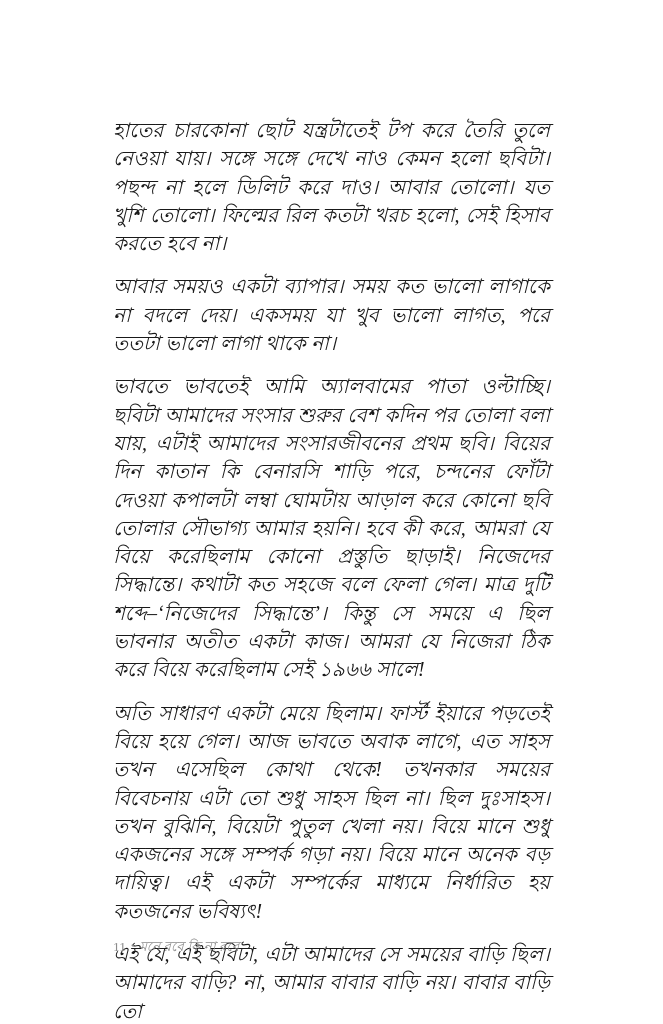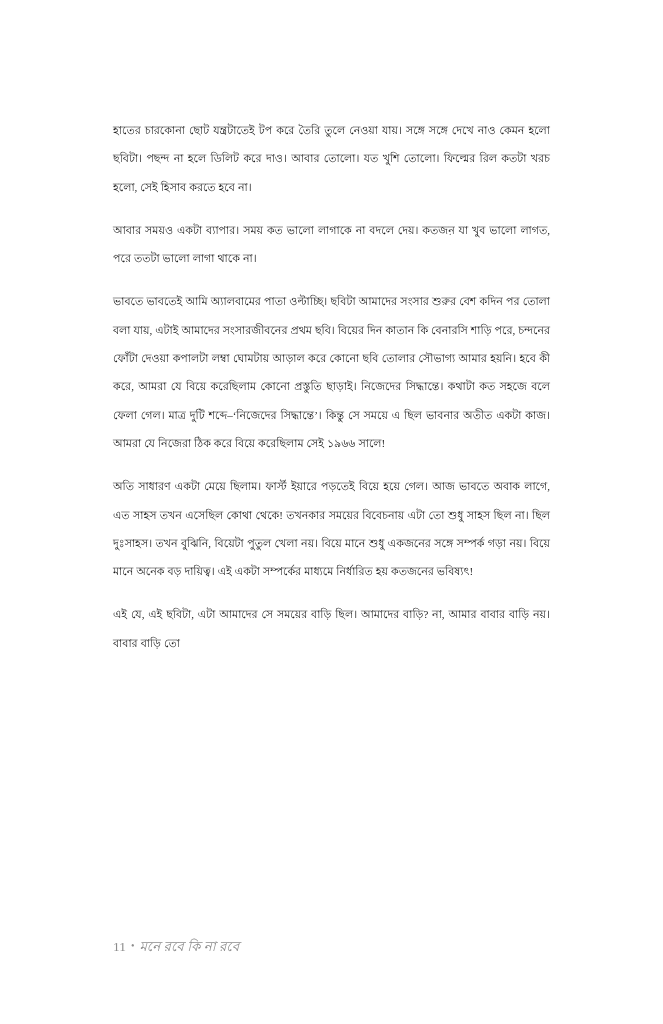--- a/index.html
+++ b/index.html
@@ -23,26 +23,27 @@
     position: absolute;
     left: 113px;
     top: 116px;
     width: 437px;
   }
 
   .para {
     margin: 0 0 15px 0;
     padding: 0;
     font-family: "Liberation Serif", "DejaVu Serif", serif;
-    font-size: 11px;
+    font-size: 20px;
     line-height: 28.3px;
     color: #191919;
     text-align: justify;
     text-justify: inter-word;
     word-spacing: 0.02em;
+    font-style: italic;
     -webkit-font-smoothing: antialiased;
   }
 
   .para:last-of-type {
     margin-bottom: 8px;
   }
 
   .footer {
     position: absolute;
     left: 113px;
@@ -73,21 +74,21 @@
     font-style: italic;
   }
 </style>
 </head>
 <body>
 
 <div class="page">
 
   <div class="text-column">
     <p class="para">হাতের চারকোনা ছোট যন্ত্রটাতেই টপ করে তৈরি তুলে নেওয়া যায়। সঙ্গে সঙ্গে দেখে নাও কেমন হলো ছবিটা। পছন্দ না হলে ডিলিট করে দাও। আবার তোলো। যত খুশি তোলো। ফিল্মের রিল কতটা খরচ হলো, সেই হিসাব করতে হবে না।</p>
-    <p class="para">আবার সময়ও একটা ব্যাপার। সময় কত ভালো লাগাকে না বদলে দেয়। কতজন় যা খুব ভালো লাগত, পরে ততটা ভালো লাগা থাকে না।</p>
+    <p class="para">আবার সময়ও একটা ব্যাপার। সময় কত ভালো লাগাকে না বদলে দেয়। একসময় যা খুব ভালো লাগত, পরে ততটা ভালো লাগা থাকে না।</p>
     <p class="para">ভাবতে ভাবতেই আমি অ্যালবামের পাতা ওল্টাচ্ছি। ছবিটা আমাদের সংসার শুরুর বেশ কদিন পর তোলা বলা যায়, এটাই আমাদের সংসারজীবনের প্রথম ছবি। বিয়ের দিন কাতান কি বেনারসি শাড়ি পরে, চন্দনের ফোঁটা দেওয়া কপালটা লম্বা ঘোমটায় আড়াল করে কোনো ছবি তোলার সৌভাগ্য আমার হয়নি। হবে কী করে, আমরা যে বিয়ে করেছিলাম কোনো প্রস্তুতি ছাড়াই। নিজেদের সিদ্ধান্তে। কথাটা কত সহজে বলে ফেলা গেল। মাত্র দুটি শব্দে–‘নিজেদের সিদ্ধান্তে’। কিন্তু সে সময়ে এ ছিল ভাবনার অতীত একটা কাজ। আমরা যে নিজেরা ঠিক করে বিয়ে করেছিলাম সেই ১৯৬৬ সালে!</p>
     <p class="para">অতি সাধারণ একটা মেয়ে ছিলাম। ফার্স্ট ইয়ারে পড়তেই বিয়ে হয়ে গেল। আজ ভাবতে অবাক লাগে, এত সাহস তখন এসেছিল কোথা থেকে! তখনকার সময়ের বিবেচনায় এটা তো শুধু সাহস ছিল না। ছিল দুঃসাহস। তখন বুঝিনি, বিয়েটা পুতুল খেলা নয়। বিয়ে মানে শুধু একজনের সঙ্গে সম্পর্ক গড়া নয়। বিয়ে মানে অনেক বড় দায়িত্ব। এই একটা সম্পর্কের মাধ্যমে নির্ধারিত হয় কতজনের ভবিষ্যৎ!</p>
     <p class="para">এই যে, এই ছবিটা, এটা আমাদের সে সময়ের বাড়ি ছিল। আমাদের বাড়ি? না, আমার বাবার বাড়ি নয়। বাবার বাড়ি তো</p>
   </div>
 
   <div class="footer">
     <span class="footer-page-number">11</span>
     <span class="footer-separator">•</span>
     <span class="footer-title">মনে রবে কি না রবে</span>
   </div>

